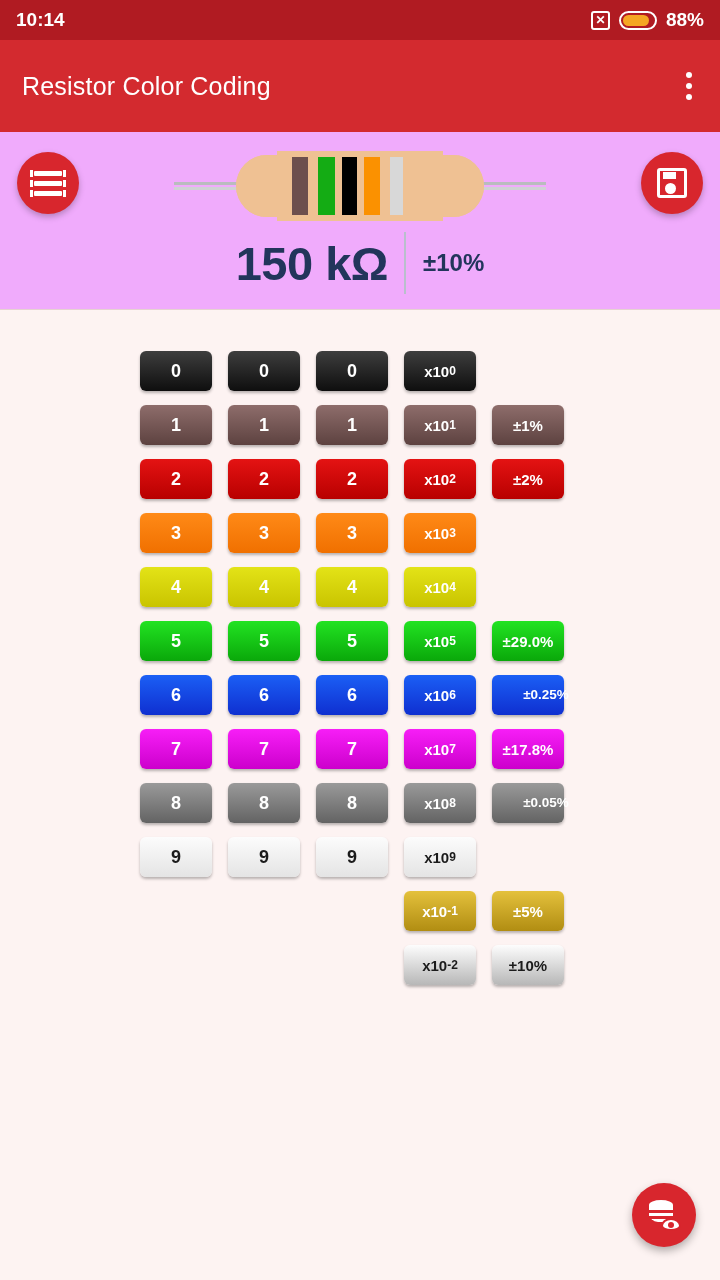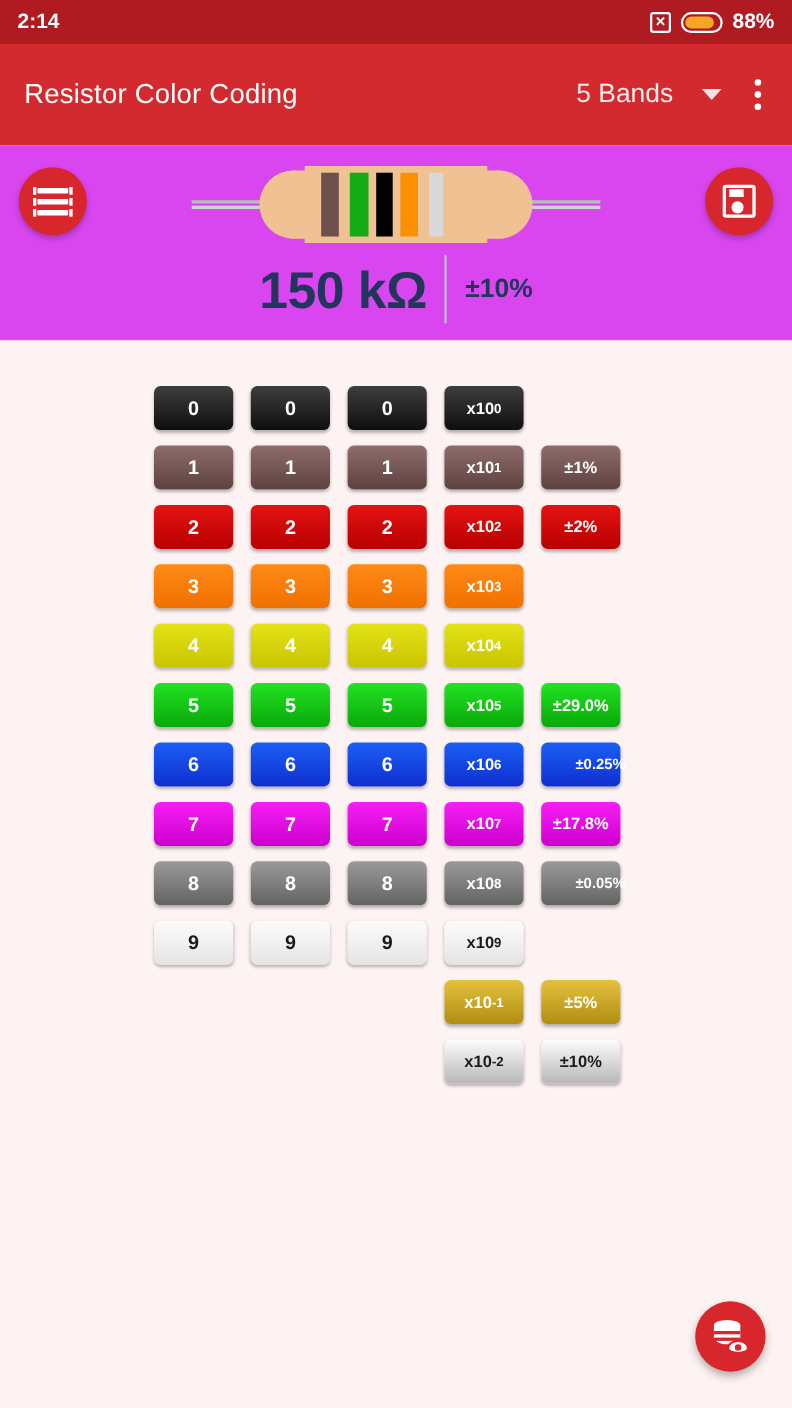--- a/index.html
+++ b/index.html
@@ -44,21 +44,21 @@
   }
   .caret {
     width: 0; height: 0; border-left: 9px solid transparent;
     border-right: 9px solid transparent; border-top: 10px solid #f3e3e3;
   }
   .overflow { display: flex; flex-direction: column; gap: 5px; padding: 6px; cursor: pointer; }
   .overflow i { display: block; width: 6px; height: 6px; border-radius: 50%; background: #fff; }
 
   
   .panel {
-    position: relative; height: 178px; background: #d946ef;
+    position: relative; height: 178px; background: #f0abfc;
     border-bottom: 1px solid #e6d2d1;
   }
   .fab-round {
     position: absolute; width: 62px; height: 62px; border-radius: 50%;
     background: #d8262d; box-shadow: 0 3px 6px rgba(0,0,0,.25);
     display: flex; align-items: center; justify-content: center; cursor: pointer;
   }
   .fab-left { left: 17px; top: 20px; }
   .fab-right { right: 17px; top: 20px; }
 
@@ -169,39 +169,35 @@
     display: flex; align-items: center; justify-content: center;
   }
   .db-icon .pupil { width: 6px; height: 6px; border-radius: 50%; background: #d8262d; }
 </style>
 </head>
 <body>
 
 <div id="app">
 
   <div class="statusbar">
-    <span>2:14</span>
+    <span>10:14</span>
     <span class="sb-right">
       <span class="nosim">
         <span>✕</span>
       </span>
       <span class="battery">
         <span class="fill" style="width: 88%;"></span>
       </span>
       <span class="sb-pct">88%</span>
     </span>
   </div>
 
   <div class="appbar">
     <span class="app-title">Resistor Color Coding</span>
     <span class="appbar-spacer"></span>
-    <span class="bands-select">
-      <span>5 Bands</span>
-      <span class="caret"></span>
-    </span>
     <span class="overflow">
       <i></i>
       <i></i>
       <i></i>
     </span>
   </div>
 
   <div class="panel">
 
     <div class="fab-round fab-left">

